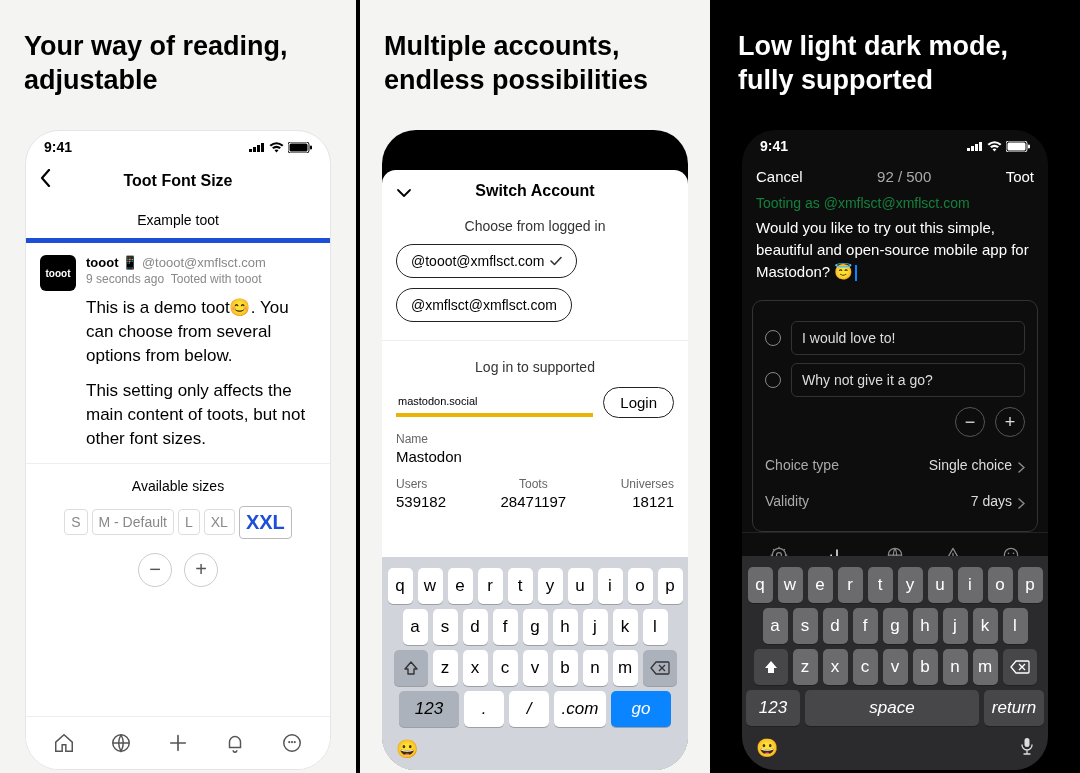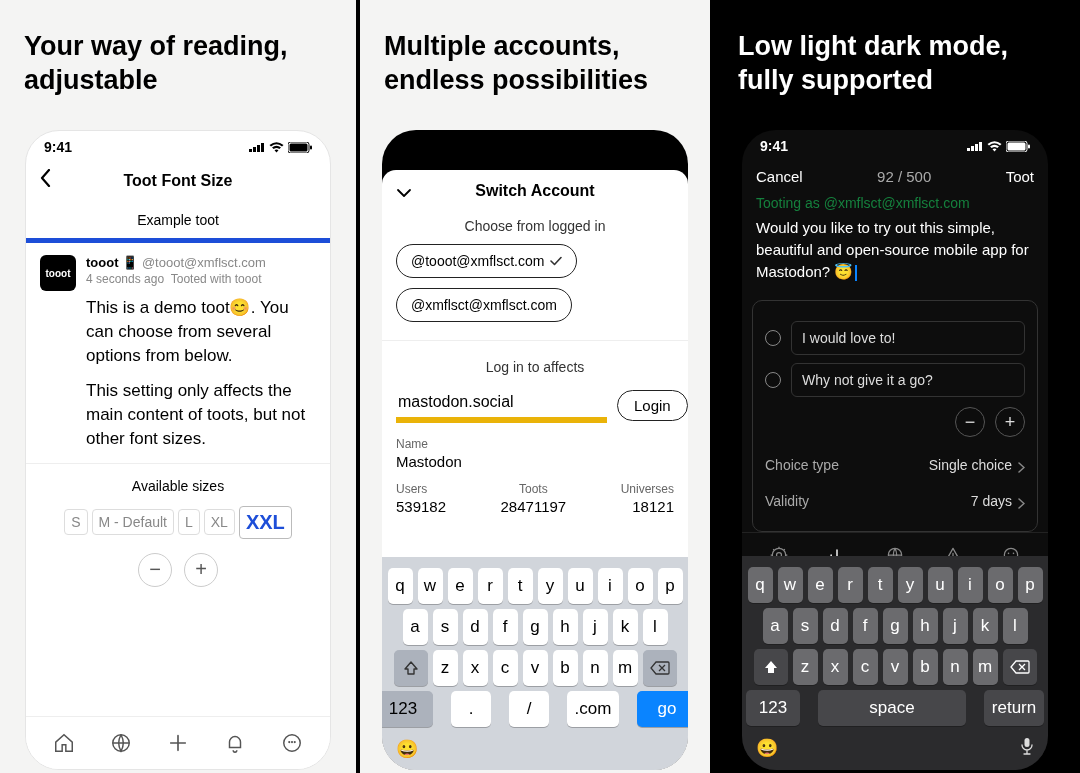--- a/index.html
+++ b/index.html
@@ -62,42 +62,42 @@
 
   
   .sheet { background:#fff; border-radius: 14px 14px 0 0; height: 100%; padding: 12px 14px 0; position:relative;}
   .sheet .close { position:absolute; left:14px; top:14px; font-size:16px; }
   .sheet .title { text-align:center; font-weight:600; font-size:16px; }
   .sheet .sub { text-align:center; font-size:14px; margin-top:18px; color:#333;}
   .acct-chip { border:1px solid #222; border-radius:20px; padding:8px 14px; font-size:14px; display:inline-flex; align-items:center; gap:6px;}
   .chip-row { margin-top:10px; }
   .sep { border:none; border-top:1px solid #eee; margin:18px -14px; }
   .instance-row { display:flex; align-items:center; gap:10px; margin-top:12px;}
-  .instance-input { flex:1; border:none; border-bottom:6px solid #eab308; padding:6px 2px; font-size:16px; outline:none;}
+  .instance-input { flex:1; border:none; border-bottom:4px solid #eab308; padding:6px 2px; font-size:11px; outline:none;}
   .login-btn { border:1px solid #222; border-radius:18px; padding:6px 16px; font-size:15px; background:#fff;}
   .meta-label { font-size:12px; color:#666; margin-top:14px;}
   .meta-val { font-size:15px; margin-top:2px;}
   .stats-row { display:flex; justify-content:space-between; margin-top:12px; }
   .stats-row .col { text-align:left; }
   .stats-row .col:nth-child(2){text-align:center;}
   .stats-row .col:nth-child(3){text-align:right;}
   .stats-row .lab { font-size:12px; color:#666;}
   .stats-row .num { font-size:15px; margin-top:2px;}
 
   
   .kbd { position:absolute; bottom:0; left:0; right:0; background:#d1d5db; padding:6px 4px 10px;}
   .kbd.dark { background:#2b2b2d; }
   .krow { display:flex; justify-content:center; gap:5px; margin:5px 0;}
   .key { background:#fff; border-radius:5px; width:25px; height:36px; display:flex; align-items:center; justify-content:center; font-size:17px; box-shadow:0 1px 0 rgba(0,0,0,0.25);}
   .kbd.dark .key { background:#6b6b6e; color:#fff;}
   .key.mod { background:#acb2bc; }
   .kbd.dark .key.mod { background:#47474a;}
   .key.wide { width:auto; padding:0 10px; flex:0 0 auto;}
   .key.go { background:#0a84ff; color:#fff;}
-  .krow.bottom { gap:18px;}
+  .krow.bottom { gap:5px;font-style:italic;}
   .krow.bottom .key { height:36px;}
   .emoji-row { display:flex; justify-content:space-between; padding:6px 10px 0; font-size:18px; color:#555;}
   .kbd.dark .emoji-row { color:#ddd;}
 
   
   .p3-nav { display:flex; justify-content:space-between; align-items:center; padding:10px 14px; color:#fff; font-size:15px;}
   .p3-nav .count { color:#aaa;}
   .p3-sub { font-size:14px; color:#15803d; padding:0 14px 6px;}
   .p3-text { font-size:15px; color:#fff; padding:0 14px; line-height:1.45;}
   .poll-box { margin:18px 10px 0; border:1px solid #333; border-radius:10px; padding:12px;}
@@ -147,21 +147,21 @@
     </div>
     <div class="example-header">Example toot</div>
     <div class="toot">
       <div class="avatar">tooot</div>
       <div class="toot-body">
         <div class="toot-header">
           <span class="toot-user">tooot 📱</span>
           <span class="toot-handle">@tooot@xmflsct.com</span>
         </div>
         <div class="toot-meta">
-          <span>4 seconds ago</span>&nbsp;&nbsp;<span>Tooted with tooot</span>
+          <span>9 seconds ago</span>&nbsp;&nbsp;<span>Tooted with tooot</span>
         </div>
         <div class="toot-text">
           <p>This is a demo toot😊. You can choose from several options from below.</p>
           <p>This setting only affects the main content of toots, but not other font sizes.</p>
         </div>
       </div>
     </div>
     <div class="sizes-section">
       <div class="sizes-label">Available sizes</div>
       <div class="sizes-row">
@@ -222,21 +222,21 @@
       <div class="title">Switch Account</div>
       <div class="sub">Choose from logged in</div>
       <div class="chip-row"><span class="acct-chip">
             <span>@tooot@xmflsct.com</span>
             <svg width="12" height="10" viewBox="0 0 12 10">
               <path d="M1 5 L4.5 8.5 L11 1.5" stroke="#333" stroke-width="1.6" fill="none" stroke-linecap="round" stroke-linejoin="round"></path>
             </svg>
           </span></div>
       <div class="chip-row"><span class="acct-chip">@xmflsct@xmflsct.com</span></div>
       <hr class="sep">
-      <div class="sub" style="margin-top:0">Log in to affects</div>
+      <div class="sub" style="margin-top:0">Log in to supported</div>
       <div class="instance-row">
         <input class="instance-input" value="mastodon.social" style="">
         <button class="login-btn">Login</button>
       </div>
       <div class="meta-label">Name</div>
       <div class="meta-val">Mastodon</div>
       <div class="stats-row">
         <div class="col">
             <div class="lab">Users</div>
             <div class="num">539182</div>

